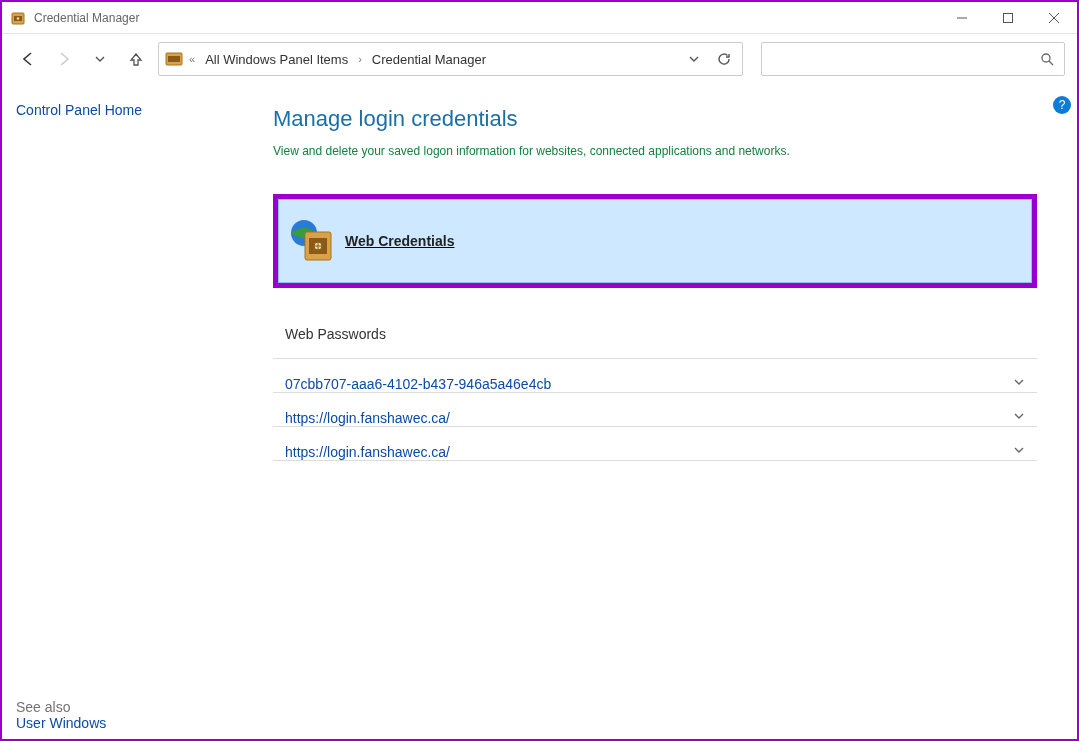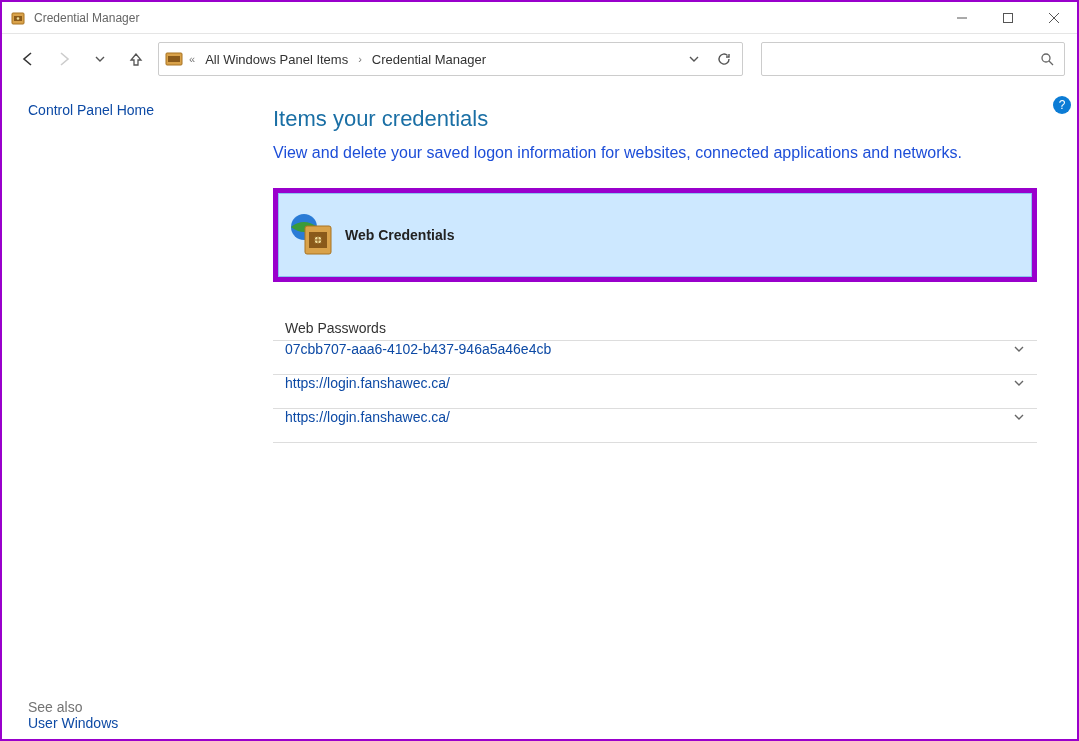--- a/index.html
+++ b/index.html
@@ -24,39 +24,39 @@
     .address .folder-icon { width: 18px; height: 18px; display: inline-flex; }
     .address .spacer { flex: 1; }
     .address .addr-chevron, .address .refresh { width: 24px; height: 24px; display: flex; align-items: center; justify-content: center; color: #555; cursor: pointer; }
 
     .searchbox { flex: 1; height: 34px; border: 1px solid #ccc; border-radius: 2px; display: flex; align-items: center; padding: 0 8px; margin-left: 10px; }
     .searchbox input { border: none; outline: none; flex: 1; font-size: 13px; background: transparent; }
     .searchbox .search-icon { width: 18px; color: #777; display: flex; justify-content: center; }
 
     
     .content { display: flex; height: calc(100% - 82px); position: relative; }
-    .sidebar { width: 255px; padding: 18px 0 0 26px; display: flex; flex-direction: column; font-size: 14px; }
+    .sidebar { width: 255px; padding: 18px 0 0 14px; display: flex; flex-direction: column; font-size: 14px; }
     .sidebar a { color: #0d4aa5; text-decoration: none; cursor: pointer; }
     .sidebar .sidefill { flex: 1; }
     .sidebar .seealso { color: #737373; font-size: 14px; }
     .sidebar .related { color: #0d4aa5; cursor: pointer; margin-bottom: 8px; }
 
     .main { flex: 1; padding: 22px 40px 0 16px; position: relative; }
     .page-title { color: #1a6fa5; font-size: 22px; font-weight: 400; margin-bottom: 12px; }
-    .page-desc { font-size: 16px; color: #1d4ed8; margin-bottom: 26px; }
-
-    .category-row { display: flex; border: 5px solid #9900cc; height: 94px; }
+    .page-desc { font-size: 12px; color: #15803d; margin-bottom: 36px; }
+
+    .category-row { display: flex; border: 5px solid #9900cc; height: 94px; text-decoration: underline; }
     .category { flex: 1; display: flex; align-items: center; padding-left: 10px; cursor: pointer; gap: 10px; }
     .category.active { background: #cde8ff; border: 1px solid #8bc3f0; }
     .category .cat-label { font-weight: bold; font-size: 14px; color: #222; }
     .safe-icon { width: 46px; height: 46px; display: inline-flex; }
 
-    .section-title { font-size: 14px; color: #333; margin-top: 38px; margin-bottom: 4px; padding-left: 12px; }
+    .section-title { font-size: 14px; color: #333; margin-top: 38px; margin-bottom: 16px; padding-left: 12px; }
     .password-list { border-top: 1px solid #ddd; }
-    .pw-row { display: flex; align-items: flex-start; justify-content: space-between; height: 34px; border-bottom: 1px solid #ddd; padding: 0 12px; cursor: pointer; }
+    .pw-row { display: flex; align-items: flex-end; justify-content: space-between; height: 34px; border-bottom: 1px solid #ddd; padding: 0 12px; cursor: pointer; }
     .pw-row a { color: #0d4aa5; text-decoration: none; font-size: 14px; }
     .pw-row .chev { color: #666; }
 
     .help-badge { position: absolute; right: 6px; top: 94px; width: 18px; height: 18px; background: #0c7cd5; color: #fff; border-radius: 50%; font-size: 12px; display: flex; align-items: center; justify-content: center; cursor: pointer; }
   </style>
 </head>
 <body>
 
 <div class="titlebar">
   <span class="app-icon">
@@ -149,21 +149,21 @@
 
 <div class="content">
   <div class="sidebar">
     <a>Control Panel Home</a>
     <div class="sidefill"></div>
     <div class="seealso">See also</div>
     <div class="related">User Windows</div>
   </div>
 
   <div class="main">
-    <h1 class="page-title">Items your credentials</h1>
+    <h1 class="page-title">Manage login credentials</h1>
     <p class="page-desc">View and delete your saved logon information for websites, connected applications and networks.</p>
 
     <div class="category-row">
       <div class="category active">
         <span class="safe-icon">
           <svg viewBox="0 0 46 46">
             <circle cx="15" cy="15" r="13" fill="#2a7bd6"></circle>
             <path d="M2 15 Q15 5 28 15 Q15 25 2 15" fill="#3a9b3a"></path>
             <rect x="16" y="14" width="26" height="28" rx="2" fill="#d9a24a" stroke="#a87321" stroke-width="1"></rect>
             <rect x="20" y="20" width="18" height="16" fill="#8a5a1a"></rect>

